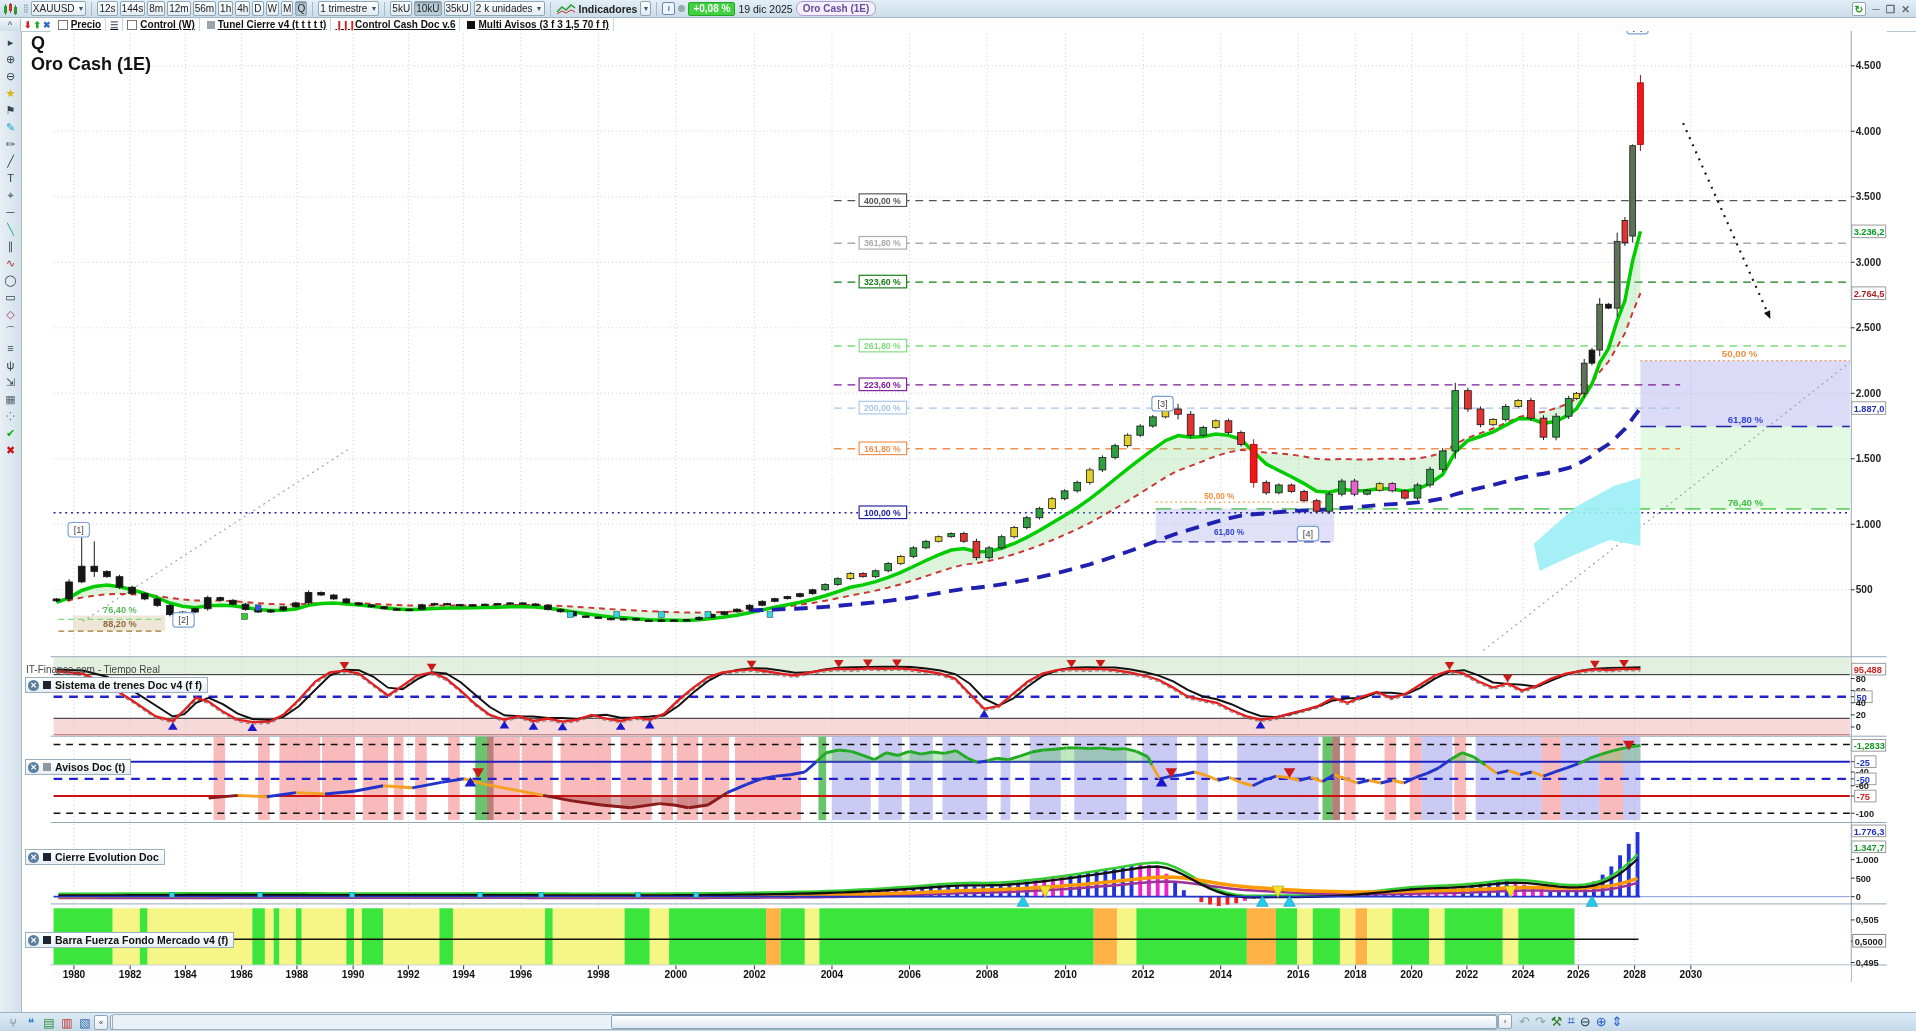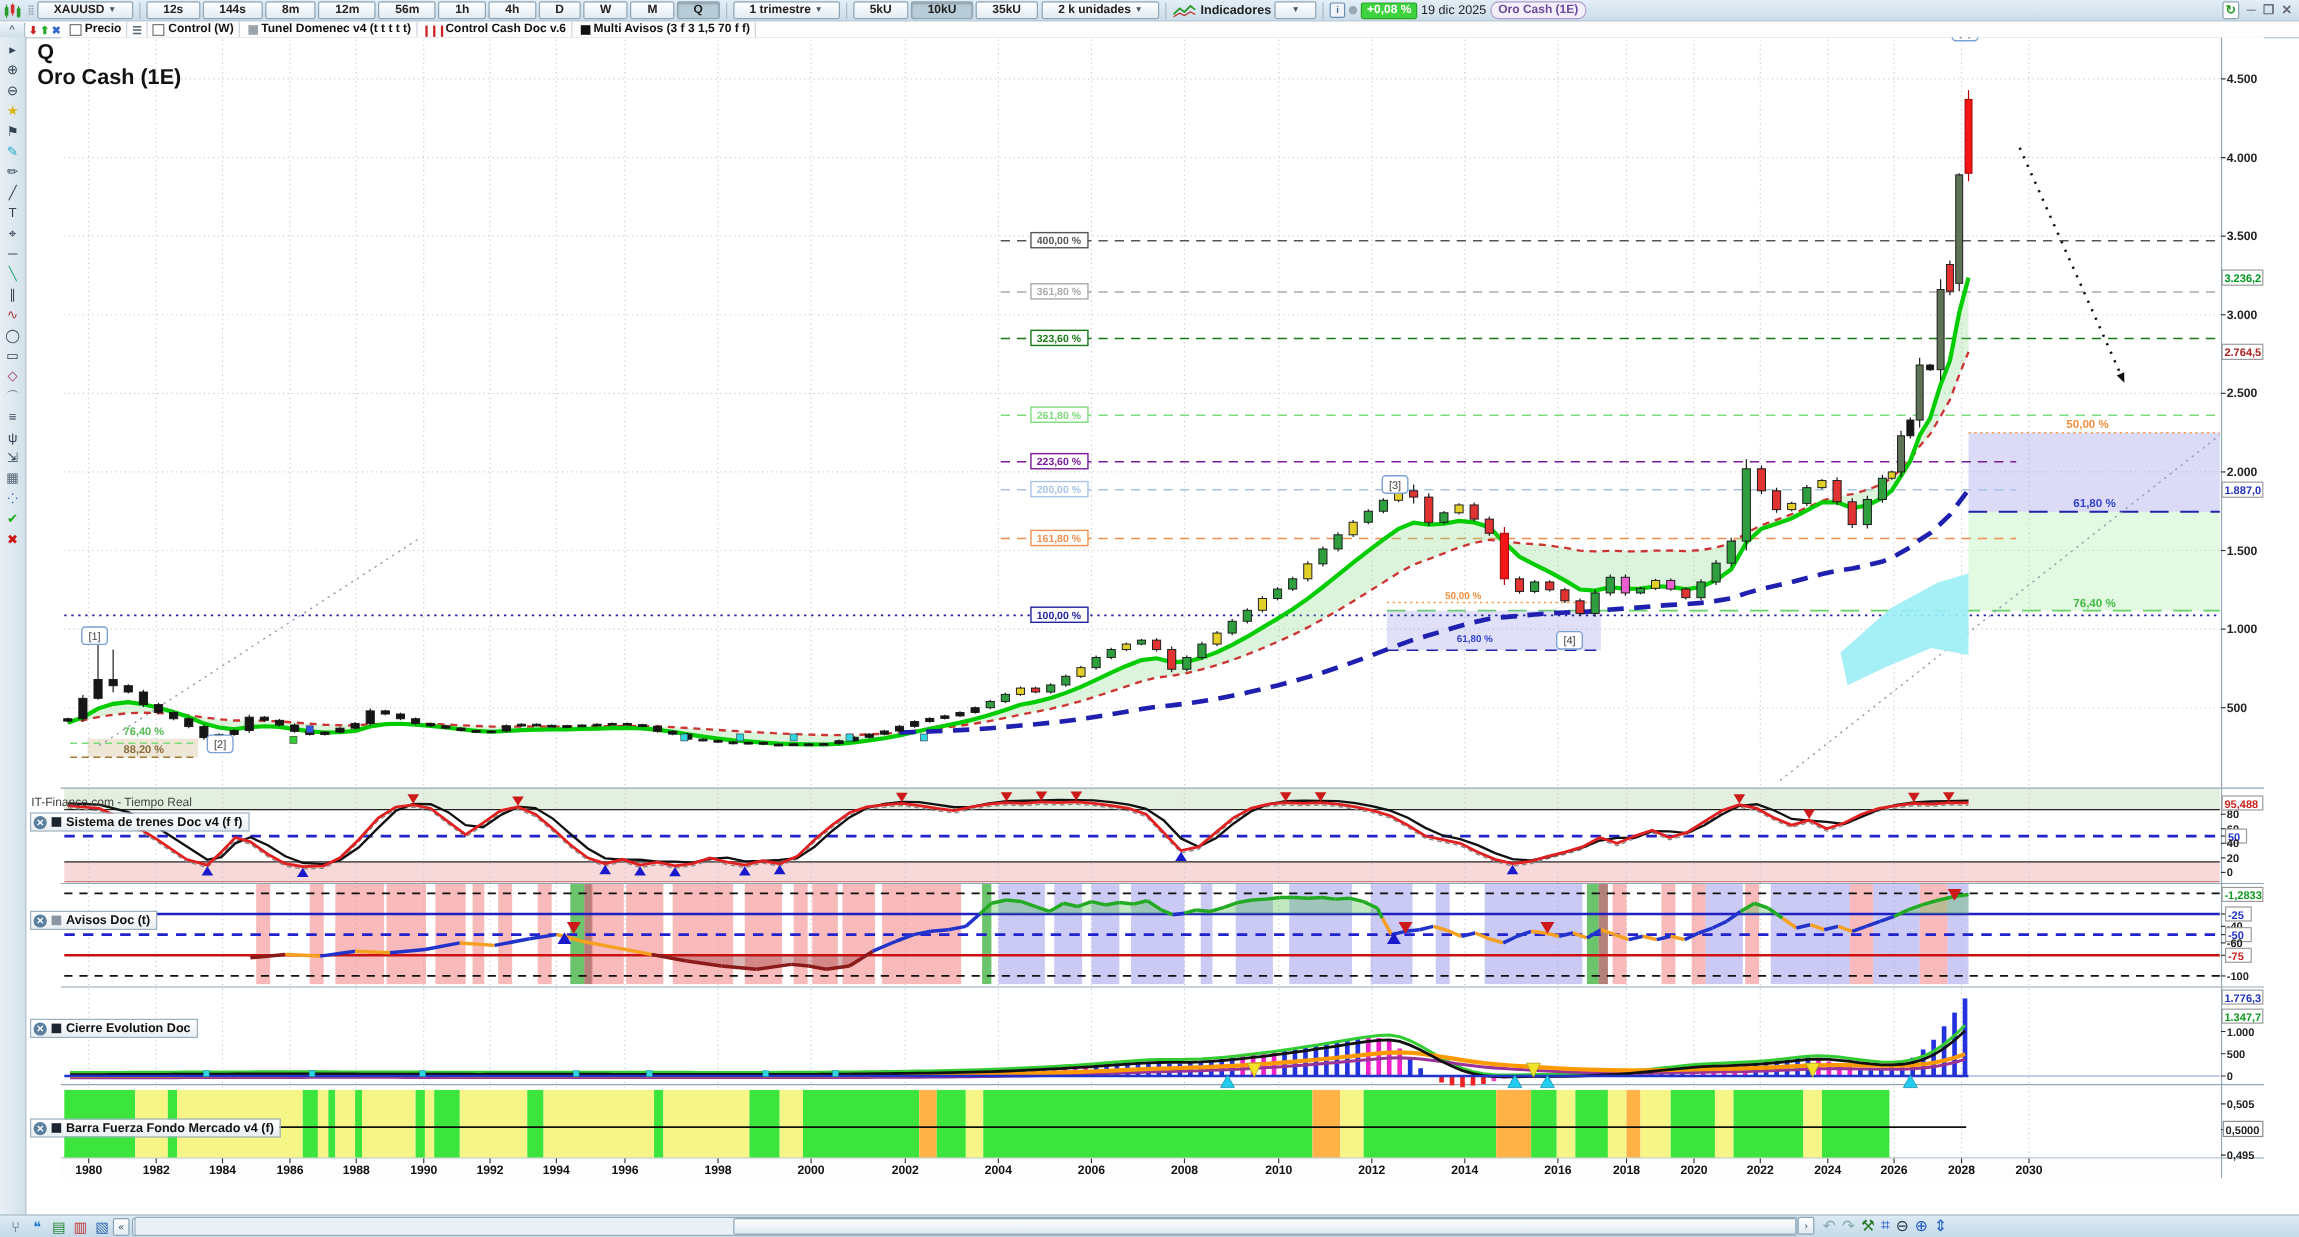--- a/index.html
+++ b/index.html
@@ -1,29 +1,29 @@
 <!DOCTYPE html>
 <html><head>
 <meta charset="utf-8">
 <style>
   html,body{margin:0;padding:0;background:#cfe0ec;font-family:"Liberation Sans",sans-serif;}
   #app{position:relative;width:1916px;height:1031px;overflow:hidden;background:#fff;}
   
   #topbar{position:absolute;left:0;top:0;width:1916px;height:18px;background:linear-gradient(#e3eef7,#cbdde9);border-bottom:1px solid #a3b8c6;display:flex;align-items:center;gap:3px;padding:0 2px;box-sizing:border-box;font-size:10.5px;font-weight:bold;color:#222;}
-  .tbtn{height:13px;line-height:13px;padding:0 13px;background:linear-gradient(#ffffff,#e2ebf2);border:1px solid #8fa6b6;border-radius:2px;font-size:10px;font-weight:bold;color:#222;display:inline-flex;align-items:flex-start;gap:3px;}
+  .tbtn{height:13px;line-height:13px;padding:0 1px;background:linear-gradient(#ffffff,#e2ebf2);border:1px solid #8fa6b6;border-radius:2px;font-size:10px;font-weight:normal;color:#222;display:inline-flex;align-items:flex-start;gap:3px;}
   .tbtn.active{background:#b9cdd9;box-shadow:inset 0 1px 2px rgba(0,0,0,.35);}
   .sep{width:1px;height:14px;background:#a9bcc9;margin:0 2px;}
   .caret{font-size:7px;color:#456;}
   #chgbadge{background:#3fd23f;color:#fff;border:1px solid #2aa32a;border-radius:2px;padding:0 4px;height:12px;line-height:12px;font-size:10px;}
   #insttag{border:1px solid #b09ad0;color:#6a4a9a;border-radius:7px;padding:0 6px;height:13px;line-height:13px;background:#f4f0fb;font-size:10px;}
   #winbtns{margin-left:auto;display:flex;align-items:center;gap:6px;padding-right:4px;color:#667;}
   
   #ovbar{position:absolute;left:0;top:18px;width:1916px;height:13px;background:#fdfdfd;border-bottom:1px solid #b6c6d2;display:flex;align-items:center;font-size:10px;font-weight:bold;color:#111;}
   #ovbar .chip{display:inline-block;width:8px;height:8px;margin:0 3px;}
-  #ovbar .item{display:flex;align-items:center;border-right:1px solid #ccd6de;padding:0 4px;height:13px;}
+  #ovbar .item{display:flex;align-items:center;border-right:1px solid #ccd6de;padding:0 4px;height:13px;text-decoration:underline;}
   .cbx{display:inline-block;width:8px;height:8px;border:1px solid #777;background:#fff;margin-right:3px;}
   #collapsebtn{width:20px;height:12px;background:linear-gradient(#eef4f9,#cfdfe9);border-right:1px solid #a9bcc9;text-align:center;font-size:8px;color:#567;line-height:12px;}
   
   #lefttools{position:absolute;left:0;top:31px;width:22px;height:981px;background:linear-gradient(90deg,#e8eff5,#d3e1ea);border-right:1px solid #a9bcc9;display:flex;flex-direction:column;align-items:center;padding-top:3px;box-sizing:border-box;}
   #lefttools .licon{width:18px;height:17px;font-size:11px;line-height:17px;text-align:center;color:#3a5a74;}
   
   .bigtitle{position:absolute;font-weight:bold;color:#111;}
   #watermark{position:absolute;left:26px;top:664px;font-size:10px;color:#444;}
   
   .phead{position:absolute;display:flex;align-items:center;gap:4px;background:linear-gradient(#ffffff,#e8eef3);border:1px solid #9ab0bf;height:14px;padding:0 5px 0 2px;font-size:10.5px;font-weight:bold;color:#111;z-index:5;}
@@ -122,21 +122,21 @@
         <span class="item">
           <span style="color:#567;font-size:9px;">☰</span>
           <span></span>
         </span>
         <span class="item">
           <span class="cbx"></span>
           <span>Control (W)</span>
         </span>
         <span class="item">
           <span class="chip" style="background:#9aa4ac;"></span>
-          <span>Tunel Domenec v4 (t t t t t)</span>
+          <span>Tunel Cierre v4 (t t t t t)</span>
         </span>
         <span class="item">
           <span style="color:#c22;font-size:9px;letter-spacing:-1px;">❙❙❙</span>
           <span>Control Cash Doc v.6</span>
         </span>
         <span class="item">
           <span class="chip" style="background:#111;"></span>
           <span>Multi Avisos (3 f 3 1,5 70 f f)</span>
         </span>
       </span>

